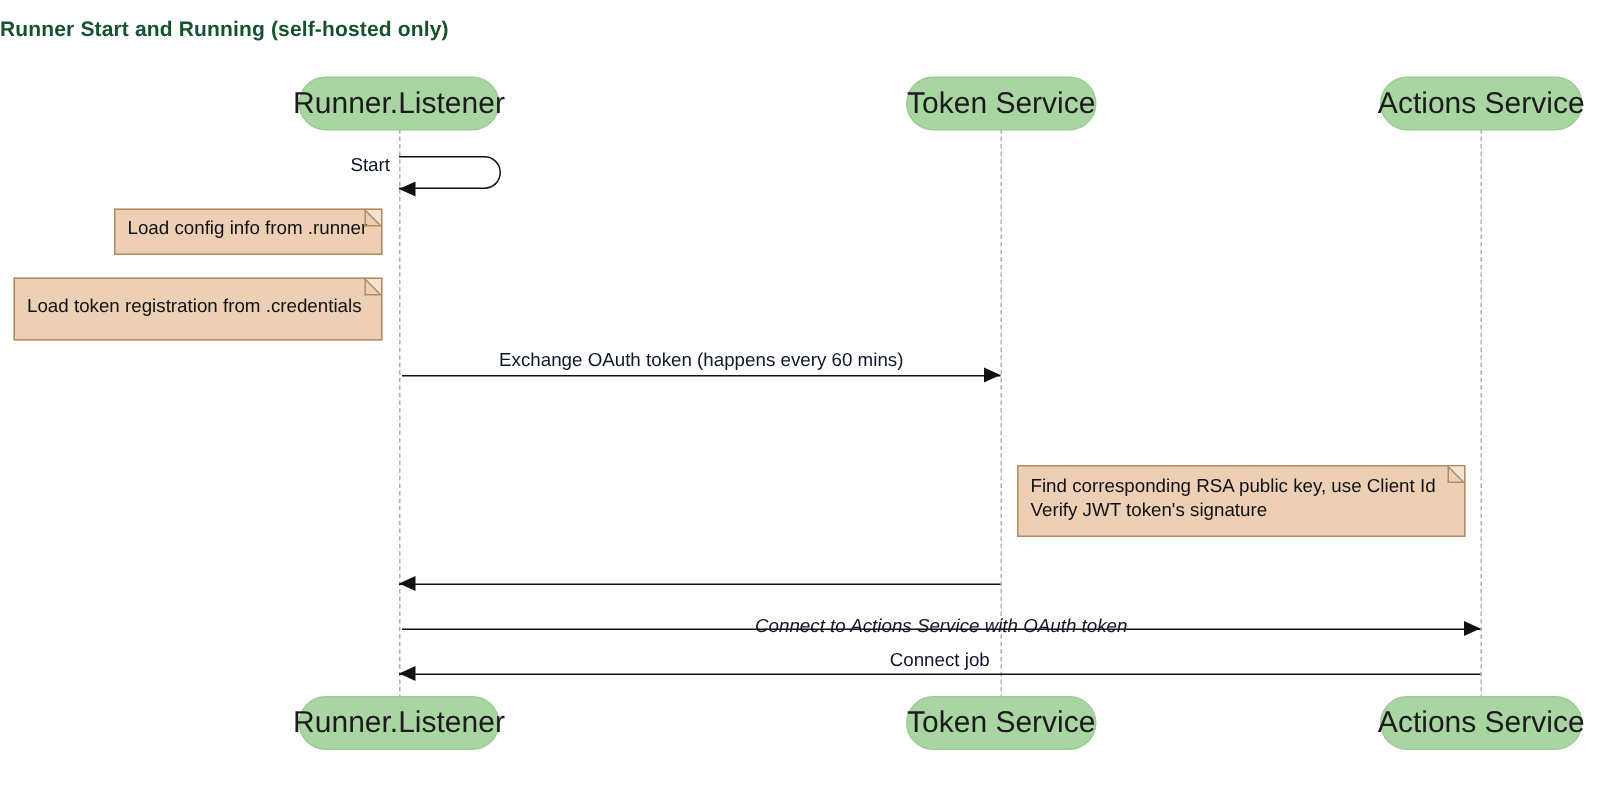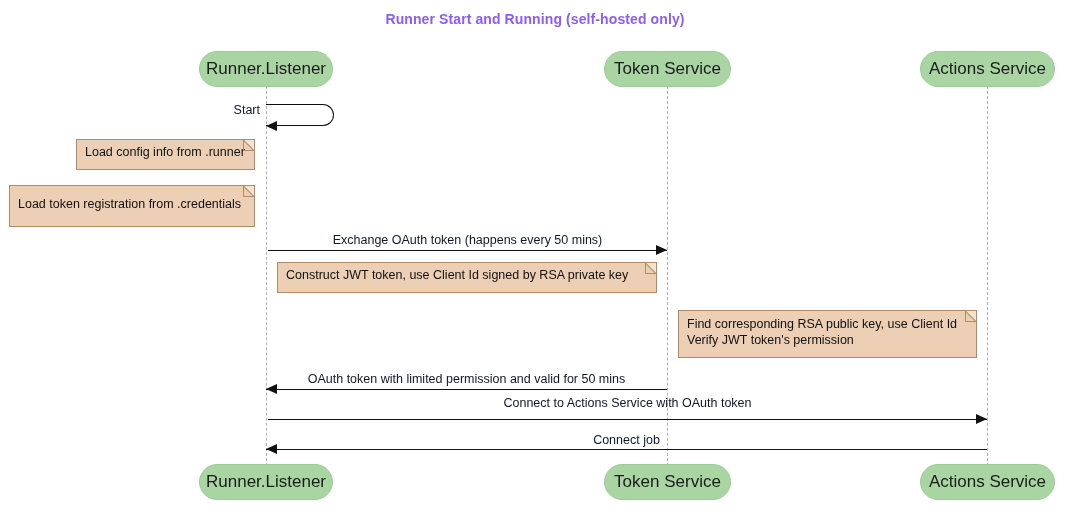--- a/index.html
+++ b/index.html
@@ -17,45 +17,45 @@
     height: 525px;
     background: #ffffff;
     overflow: hidden;
   }
   
   .diagram-title {
     position: absolute;
     left: 0;
     top: 11px;
     width: 1070px;
-    text-align: center;
+    text-align: left;
     font-size: 14px;
     font-weight: bold;
-    color: #8b5cf6;
+    color: #14532d;
     letter-spacing: 0.1px;
   }
   
   .lifeline {
     position: absolute;
     width: 0;
     border-left: 1px dashed #b0b0b0;
     top: 86px;
     height: 380px;
   }
   
   .participant {
     position: absolute;
     height: 36px;
     border-radius: 18px;
     background: #a8d5a2;
     border: 1px solid #9ccb96;
     display: flex;
     align-items: center;
     justify-content: center;
-    font-size: 17px;
+    font-size: 20px;
     color: #1b1b1b;
     box-sizing: border-box;
     white-space: nowrap;
   }
   
   .note {
     position: absolute;
     background: #eccfb4;
     border: 1px solid #b08b63;
     box-sizing: border-box;
@@ -151,48 +151,43 @@
   <div class="participant" style="left:920px; top:464px; width:135px;">
     <span>Actions Service</span>
   </div>
 
   <div class="self-loop" style="left:266px; top:104px; width:68px; height:22px;"></div>
   <div class="arrow-head left" style="left:266px; top:121px;"></div>
   <div class="msg-label" style="left:186px; top:103px; width:74px; text-align:right;">Start</div>
 
   <div class="msg-line" style="left:268px; top:250px; width:399px;"></div>
   <div class="arrow-head right" style="left:656px; top:245px;"></div>
-  <div class="msg-label" style="left:268px; top:233px; width:399px;">Exchange OAuth token (happens every 50 mins)</div>
+  <div class="msg-label" style="left:268px; top:233px; width:399px;">Exchange OAuth token (happens every 60 mins)</div>
 
   <div class="msg-line" style="left:266px; top:389px; width:401px;"></div>
   <div class="arrow-head left" style="left:266px; top:384px;"></div>
-  <div class="msg-label" style="left:266px; top:372px; width:401px;">OAuth token with limited permission and valid for 50 mins</div>
 
   <div class="msg-line" style="left:268px; top:419px; width:719px;"></div>
   <div class="arrow-head right" style="left:976px; top:414px;"></div>
-  <div class="msg-label" style="left:268px; top:396px; width:719px;">Connect to Actions Service with OAuth token</div>
+  <div class="msg-label" style="left:268px; top:410px; width:719px;font-style:italic;">Connect to Actions Service with OAuth token</div>
 
   <div class="msg-line" style="left:266px; top:449px; width:721px;"></div>
   <div class="arrow-head left" style="left:266px; top:444px;"></div>
   <div class="msg-label" style="left:266px; top:433px; width:721px;">Connect job</div>
 
   <div class="note" style="left:76px; top:139px; width:179px; height:31px;">
     <span class="fold"></span>
     <span class="note-text">Load config info from .runner</span>
   </div>
 
   <div class="note" style="left:9px; top:185px; width:246px; height:42px;">
     <span class="fold"></span>
     <span class="note-text">Load token registration from .credentials</span>
   </div>
 
-  <div class="note" style="left:277px; top:262px; width:380px; height:31px;">
-    <span class="fold"></span>
-    <span class="note-text">Construct JWT token, use Client Id signed by RSA private key</span>
-  </div>
 
   <div class="note" style="left:678px; top:310px; width:299px; height:48px;">
     <span class="fold"></span>
     <span class="note-text">Find corresponding RSA public key, use Client Id
-Verify JWT token's permission</span>
+Verify JWT token's signature</span>
   </div>
 
 </div>
 
 </body></html>

